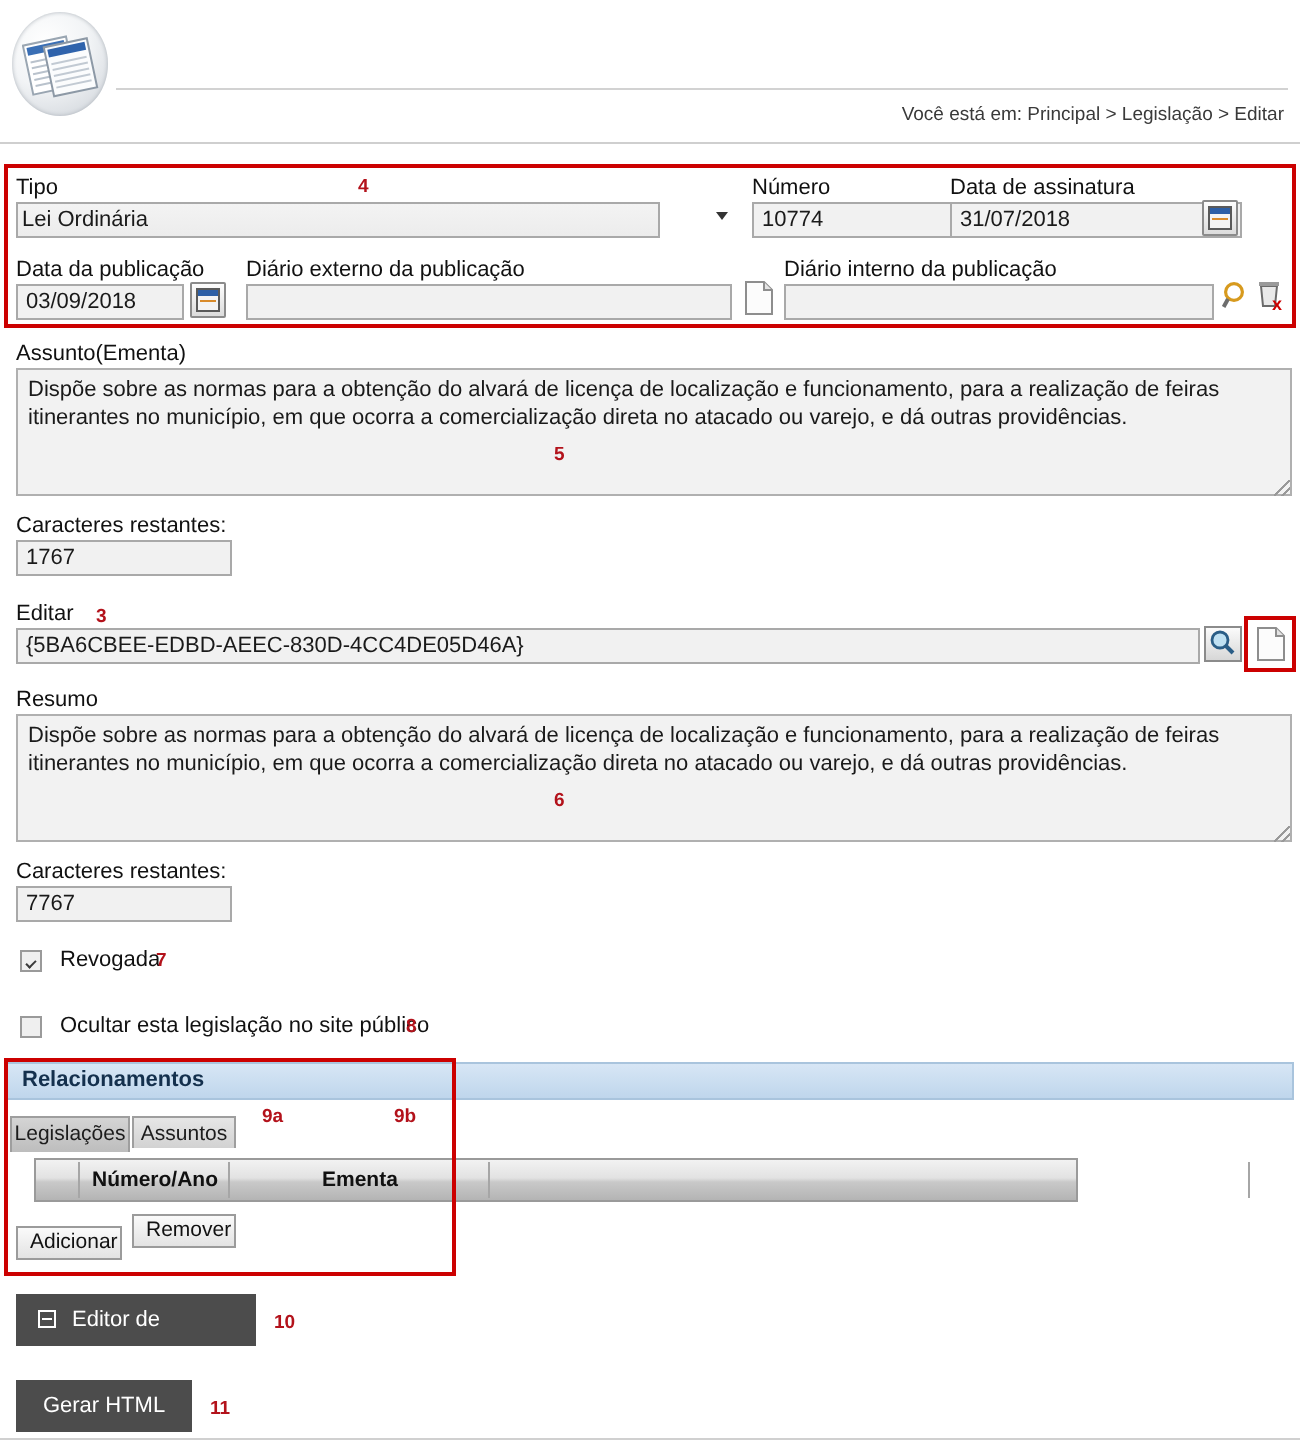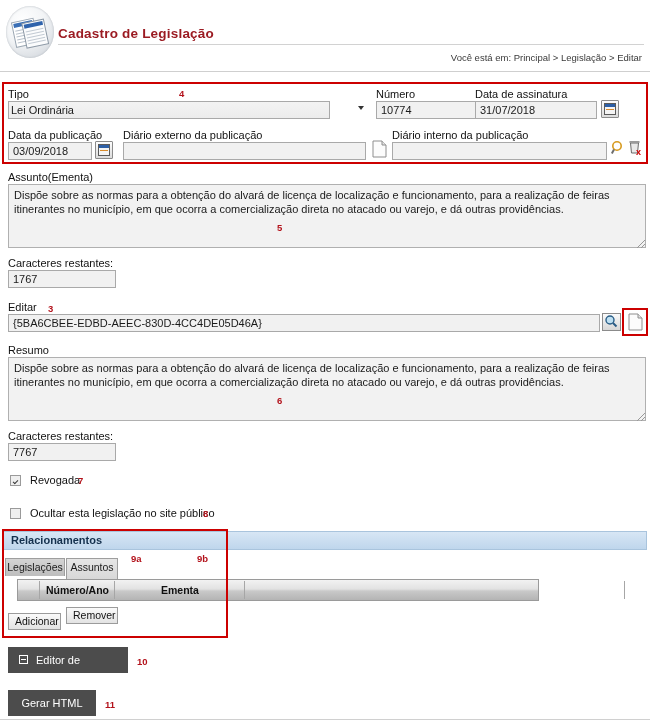--- a/index.html
+++ b/index.html
@@ -187,42 +187,41 @@
         <g stroke="#c2cad3" stroke-width="1">
           <line x1="15" y1="16" x2="33" y2="16"></line>
             <line x1="15" y1="19" x2="33" y2="19"></line>
           <line x1="15" y1="22" x2="33" y2="22"></line>
             <line x1="15" y1="25" x2="33" y2="25"></line>
           <line x1="15" y1="28" x2="33" y2="28"></line>
         </g>
       </g>
     </svg>
   </div>
-  <div class="app-title">Cadastro de Legislação</div>
   <div class="title-rule"></div>
   <div class="breadcrumb">Você está em: Principal &gt; Legislação &gt; Editar</div>
   <div class="header-bottom-rule"></div>
 </div>
 
 <div class="redbox" style="left:2px;top:82px;width:646px;height:82px;"></div>
 
 <div class="lbl" style="left:8px;top:88px;">Tipo</div>
 <div class="annot" style="left:179px;top:88px;">4</div>
 <div class="selwrap" style="left:8px;top:101px;width:361px;">
   <select class="fld" style="position:relative;left:0;top:0;width:322px;">
     <option>Lei Ordinária</option>
   </select>
   <div class="selarrow"></div>
 </div>
 
 <div class="lbl" style="left:376px;top:88px;">Número</div>
 <input class="fld" style="left: 376px; top: 101px; width: 112px;" value="10774">
 
 <div class="lbl" style="left:475px;top:88px;">Data de assinatura</div>
-<input class="fld" style="left: 475px; top: 101px; width: 122px;" value="31/07/2018">
+<input class="fld" style="left: 475px; top: 101px; width: 146px;" value="31/07/2018">
 <div class="iconbtn" style="left:601px;top:100px;">
   <span class="cal-ic"></span>
 </div>
 
 <div class="lbl" style="left:8px;top:129px;">Data da publicação</div>
 <input class="fld" style="left: 8px; top: 142px; width: 84px;" value="03/09/2018">
 <div class="iconbtn" style="left:95px;top:141px;">
   <span class="cal-ic"></span>
 </div>
 
@@ -289,21 +288,21 @@
 <div class="annot" style="left:78px;top:475px;">7</div>
 
 <div class="cbx" style="left:10px;top:508px;"></div>
 <div class="lbl" style="left:30px;top:507px;">Ocultar esta legislação no site público</div>
 <div class="annot" style="left:203px;top:508px;">8</div>
 
 <div class="rel-head" style="left:2px;top:531px;width:645px;height:19px;">Relacionamentos</div>
 
 <div class="tab" style="left:5px;top:558px;width:60px;height:18px;">Legislações</div>
 <div class="annot" style="left:131px;top:553px;">9a</div>
-<div class="tab inactive" style="left:66px;top:558px;width:52px;height:30px;">Assuntos</div>
+<div class="tab inactive" style="left:66px;top:558px;width:52px;height:16px;">Assuntos</div>
 <div class="annot" style="left:163px;top:553px;margin-left:34px;">9b</div>
 
 <div class="grid-head" style="left:5px;top:579px;width:522px;height:22px;margin-left:12px;">
   <span class="grid-sep" style="left:21px;"></span>
   <span class="grid-sep" style="left:96px;"></span>
   <span class="grid-sep" style="left:226px;"></span>
   <span class="grid-sep" style="left:606px;"></span>
   <span style="position:absolute;left:28px;top:0;">Número/Ano</span>
   <span style="position:absolute;left:100px;top:0;padding-left:43px;">Ementa</span>
 </div>

